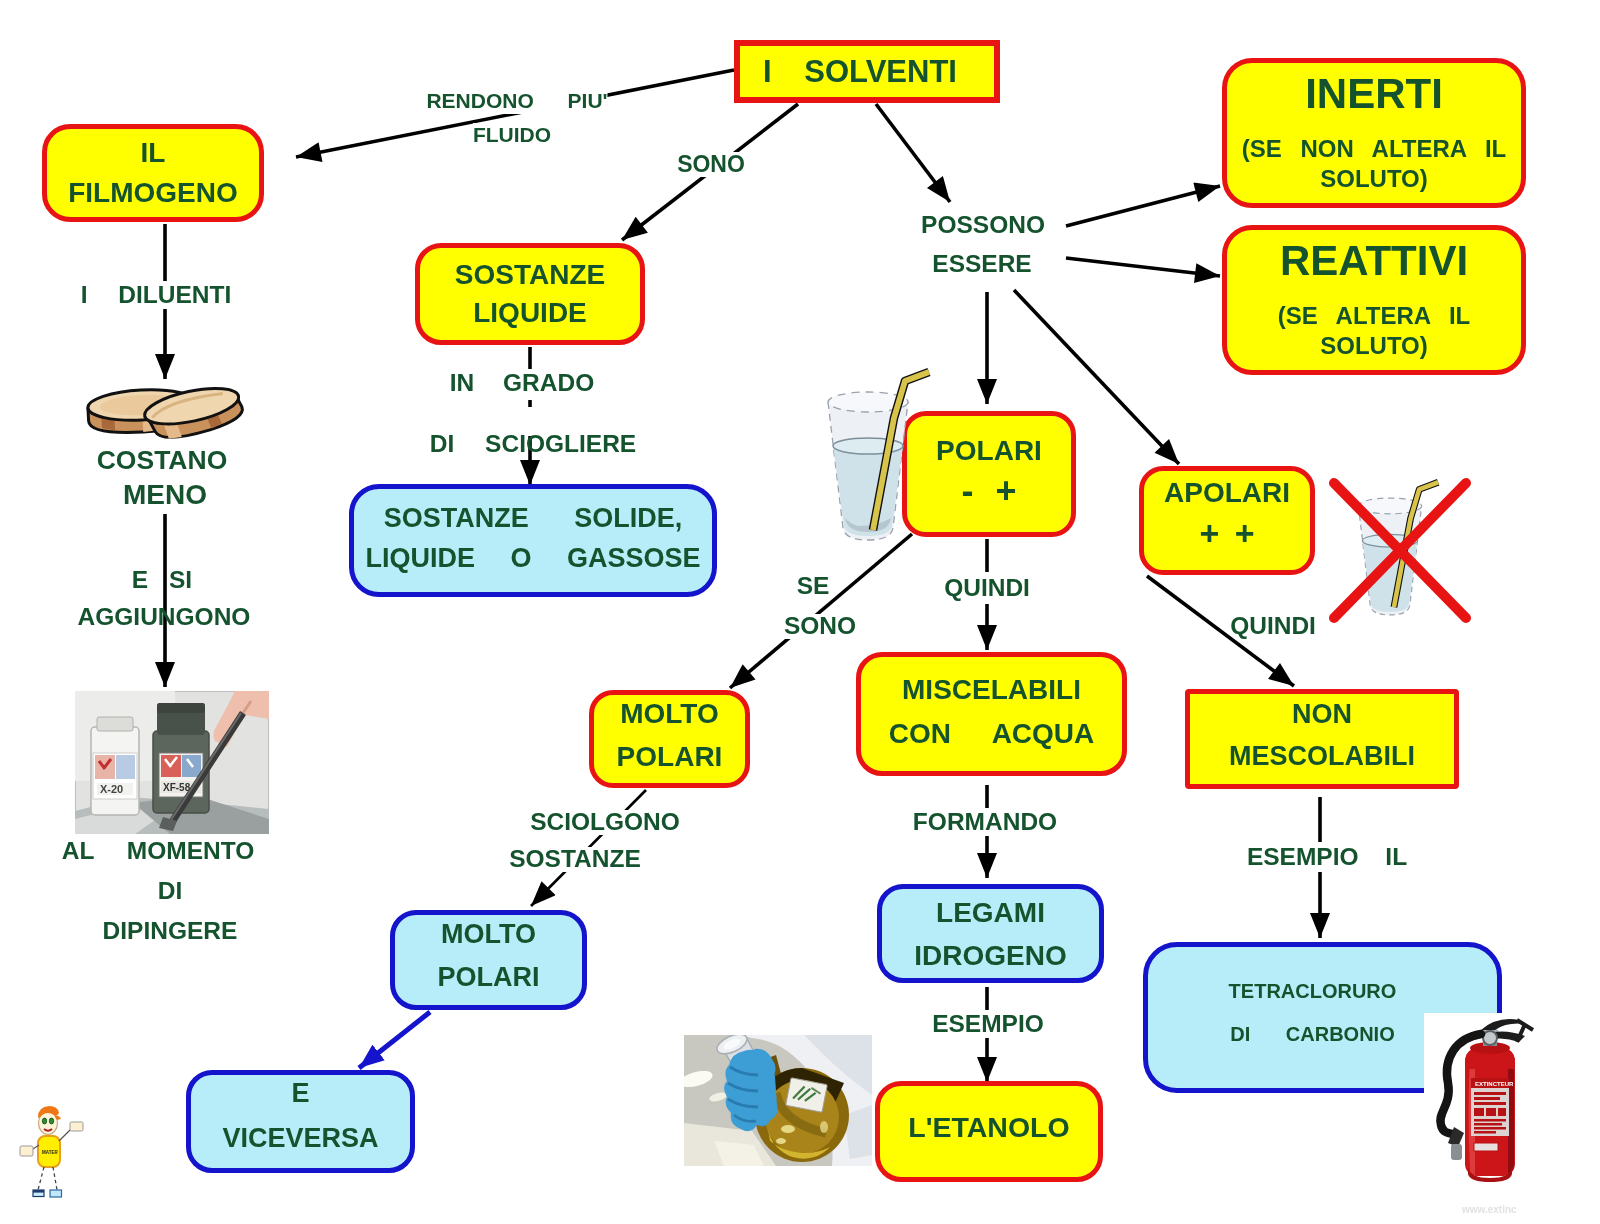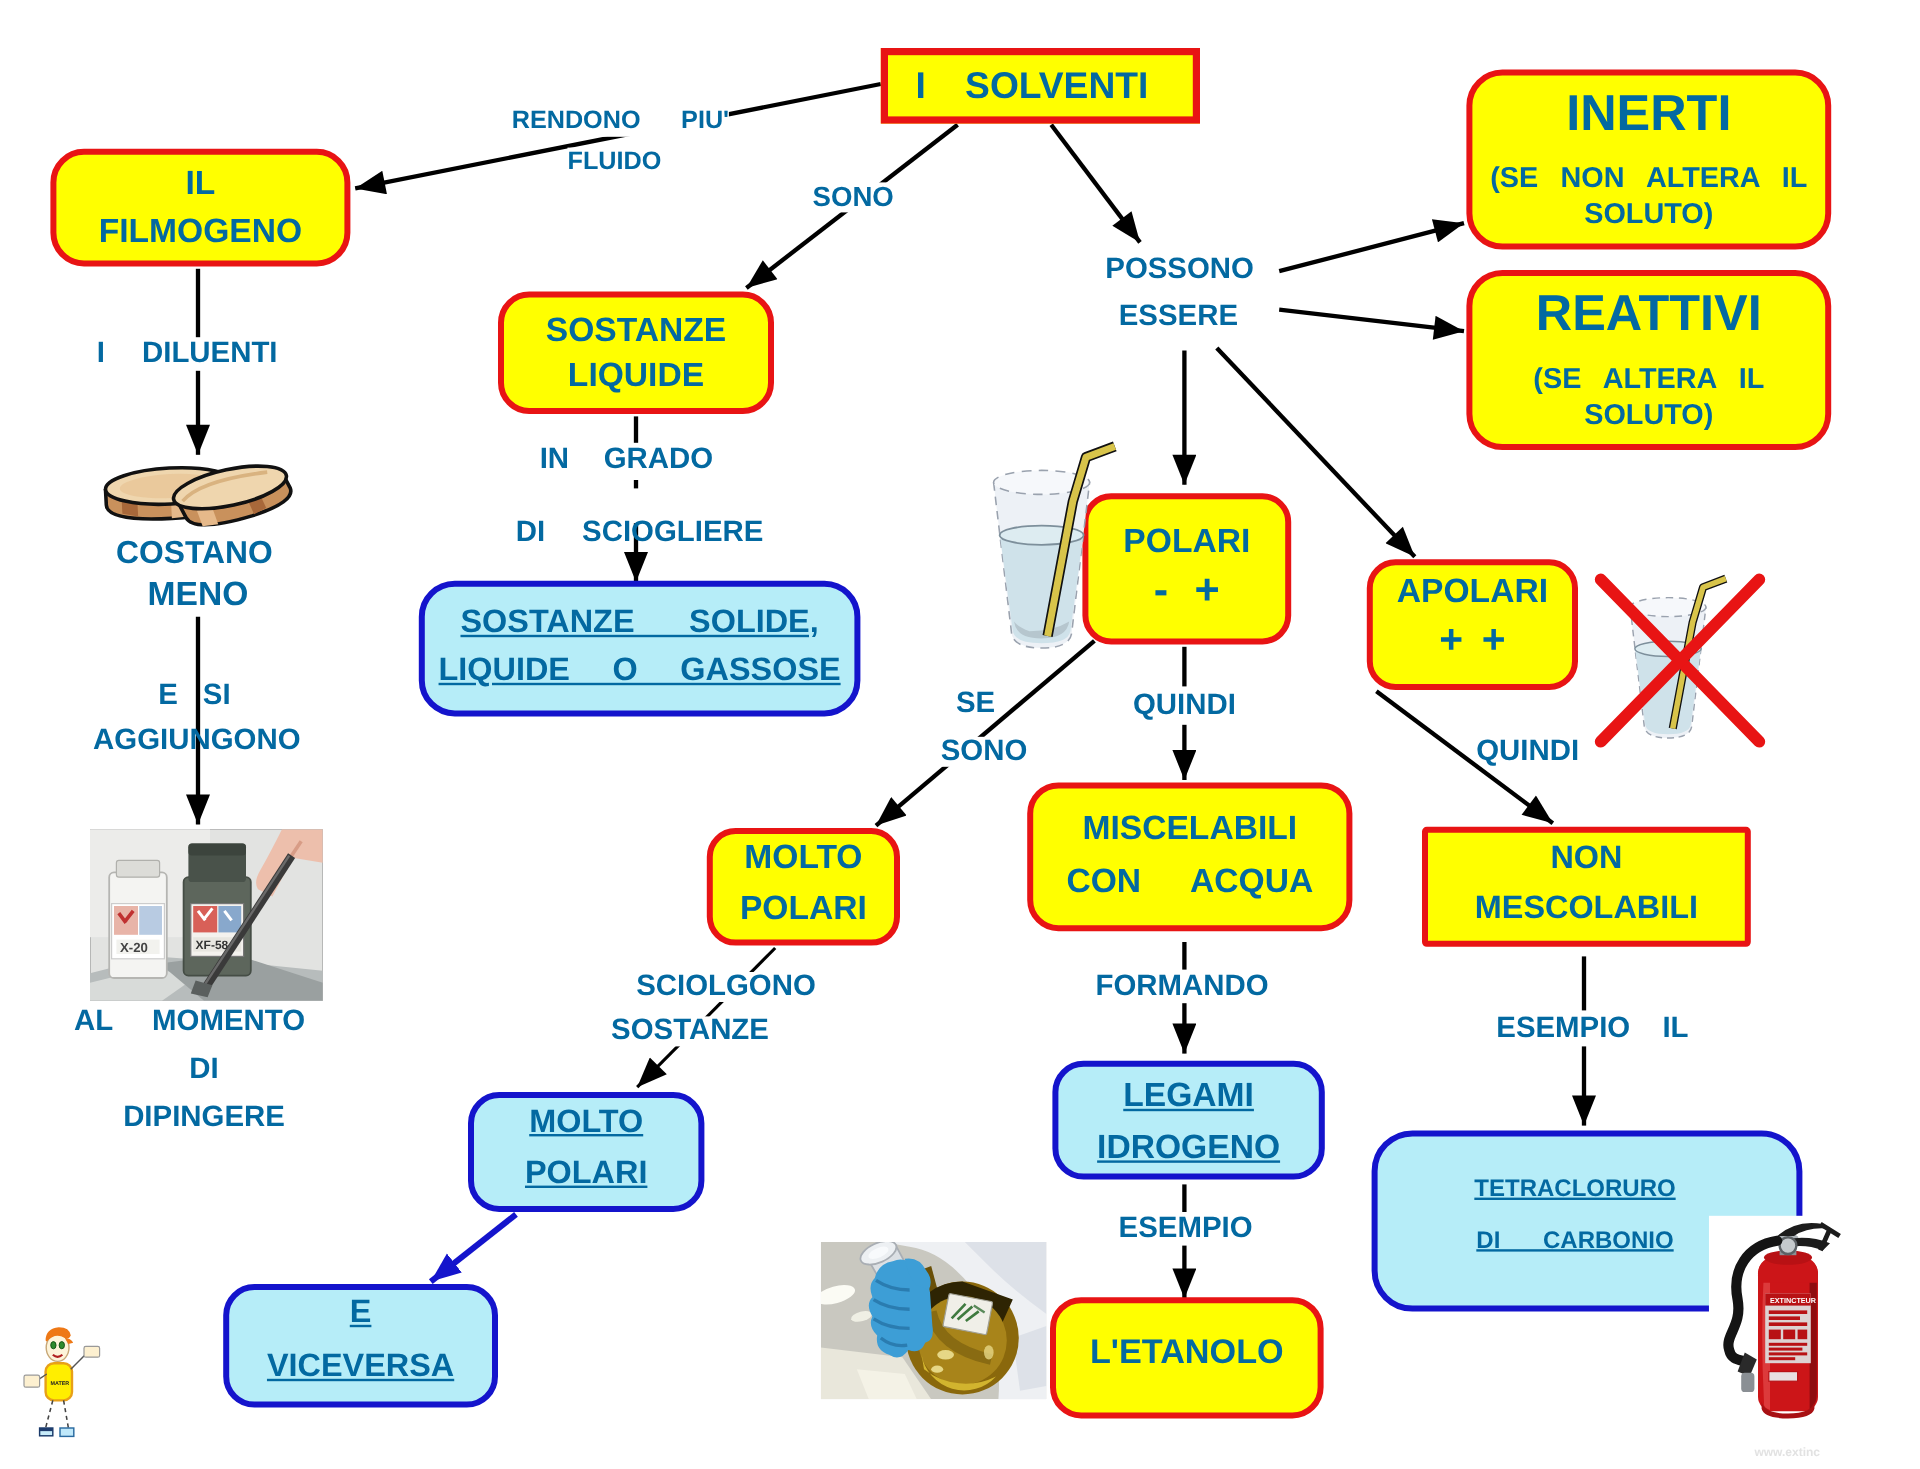--- a/index.html
+++ b/index.html
@@ -1,21 +1,21 @@
 <!DOCTYPE html>
 <html><head>
 <meta charset="utf-8">
 <style>
 html,body{margin:0;padding:0;background:#fff;}
 #canvas{position:relative;width:1600px;height:1224px;background:#ffffff;overflow:hidden;
-  font-family:"Liberation Sans",sans-serif;font-weight:bold;color:#0369a1;}
+  font-family:"Liberation Sans",sans-serif;font-weight:bold;color:#14532d;}
 .box{position:absolute;box-sizing:border-box;display:flex;flex-direction:column;
   justify-content:center;align-items:center;text-align:center;}
 .yb{background:#ffff00;border:5px solid #e81414;}
-.bb{background:#b6edf8;border:5px solid #1414cc;text-decoration:underline;}
+.bb{background:#b6edf8;border:5px solid #1414cc;}
 .lbl{position:absolute;white-space:nowrap;transform:translateX(-50%);text-align:center;
   font-size:24.5px;line-height:24.5px;}
 svg{position:absolute;left:0;top:0;}
 </style>
 </head>
 <body>
 <div id="canvas">
 
 <svg width="1600" height="1224" viewBox="0 0 1600 1224">
 <defs>
@@ -51,21 +51,21 @@
 <line x1="530" y1="400" x2="530" y2="407"></line>
 <line x1="530" y1="436" x2="530" y2="485" marker-end="url(#ah)"></line>
 <line x1="646" y1="790" x2="531" y2="906" stroke-width="2.6" marker-end="url(#ah)"></line>
 <line x1="430" y1="1012" x2="359" y2="1068" stroke="#1414cc" stroke-width="5" marker-end="url(#ahb)"></line>
 </g>
 </svg>
 
 <div class="box" style="left:734px;top:40px;width:266px;height:63px;background:#ffff00;border:6px solid #e81414;font-size:31px;padding-right:14px;">
       <div style="word-spacing:24px;">I SOLVENTI</div>
     </div>
-<div class="box yb" style="left:42px;top:124px;width:250px;height:98px;border-radius:28px;font-size:28px;line-height:40px;">
+<div class="box yb" style="left:42px;top:124px;width:222px;height:98px;border-radius:28px;font-size:28px;line-height:40px;">
       <div>IL</div>
       <div>FILMOGENO</div>
     </div>
 <div class="box yb" style="left:415px;top:243px;width:230px;height:102px;border-radius:26px;font-size:28px;line-height:38px;">
       <div>SOSTANZE</div>
       <div>LIQUIDE</div>
     </div>
 <div class="box yb" style="left:1222px;top:58px;width:304px;height:150px;border-radius:30px;">
       <div style="font-size:42px;line-height:44px;">INERTI</div>
       <div style="font-size:24px;line-height:30px;margin-top:18px;word-spacing:12px;">(SE NON ALTERA IL</div>

